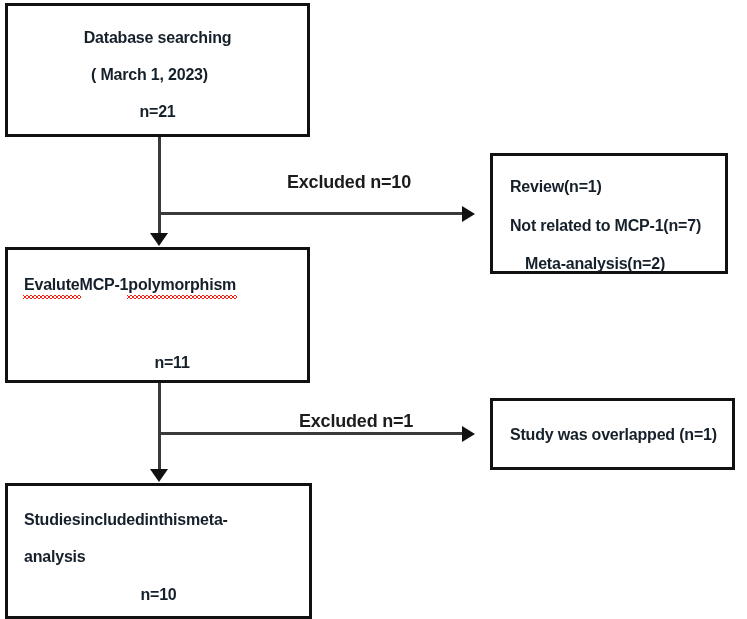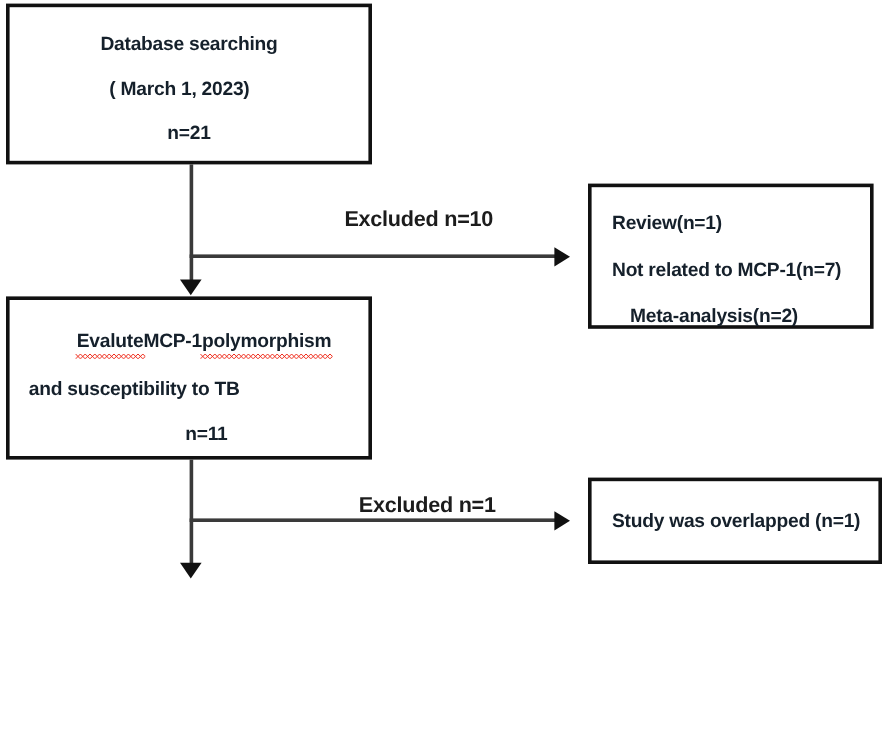--- a/index.html
+++ b/index.html
@@ -119,32 +119,38 @@
   <div class="arrow-right" style="left:462px; top:206px;"></div>
   <div class="edge-label" style="left:287px; top:172px;">Excluded n=10</div>
 
   <div class="node" style="left:490px; top:153px; width:238px; height:121px;">
     <div class="line" style="left:17px; top:22px;">Review(n=1)</div>
     <div class="line" style="left:17px; top:61px;">Not related to MCP-1(n=7)</div>
     <div class="line" style="left:32px; top:99px;">Meta-analysis(n=2)</div>
   </div>
 
   <div class="node" style="left:5px; top:247px; width:305px; height:136px;">
-    <div class="line justified" style="left:16px; right:12px; top:26px;margin-left:40px;">
+    <div class="line justified" style="left:16px; right:12px; top:26px;">
       <span class="sp">Evalute</span><span>MCP-1</span><span class="sp">polymorphism</span>
     </div>
-    <div class="line" style="left:16px; top:66px;">and susceptibility to TB</div>
     <div class="line centered" style="left:0; right:0; top:104px;padding-left:29px;">n=11</div>
   </div>
 
   <div class="vline" style="left:158px; top:383px; height:88px;"></div>
   <div class="arrow-down" style="left:150px; top:469px;"></div>
 
   <div class="hline" style="left:158px; top:432px; width:305px;"></div>
   <div class="arrow-right" style="left:462px; top:426px;"></div>
   <div class="edge-label" style="left:287px; top:411px;margin-left:12px;">Excluded n=1</div>
 
   <div class="node" style="left:490px; top:398px; width:245px; height:72px;padding-left:28px;">
     <div class="line" style="left:17px; top:25px;">Study was overlapped (n=1)</div>
   </div>
 
+  <div class="node" style="left:5px; top:483px; width:307px; height:136px;">
+    <div class="line justified" style="left:16px; right:16px; top:25px;">
+      <span>Studies</span><span>included</span><span>in</span><span>this</span><span>meta-</span>
+    </div>
+    <div class="line" style="left:16px; top:62px;">analysis</div>
+    <div class="line centered" style="left:0; right:0; top:100px;">n=10</div>
+  </div>
 
 </div>
 
 </body></html>

